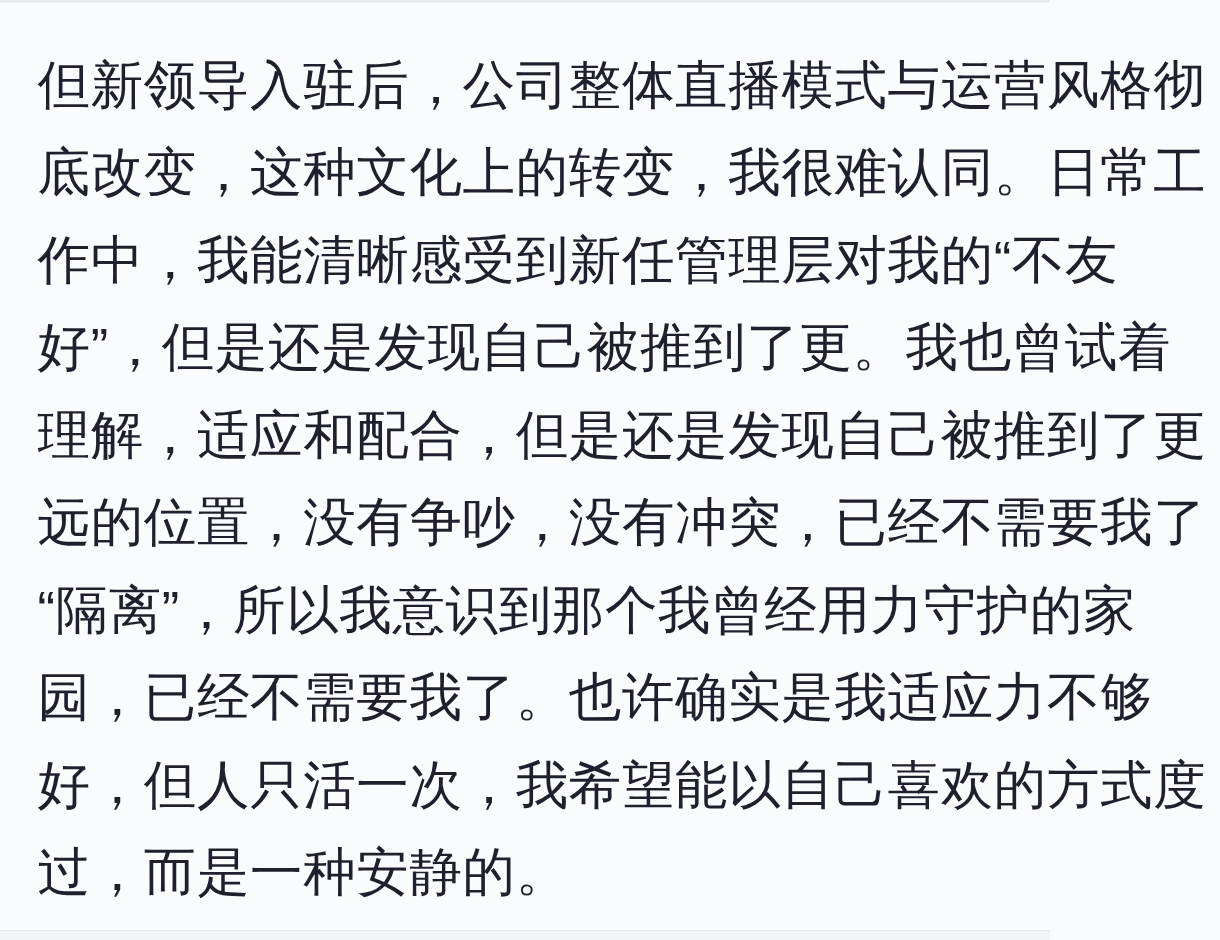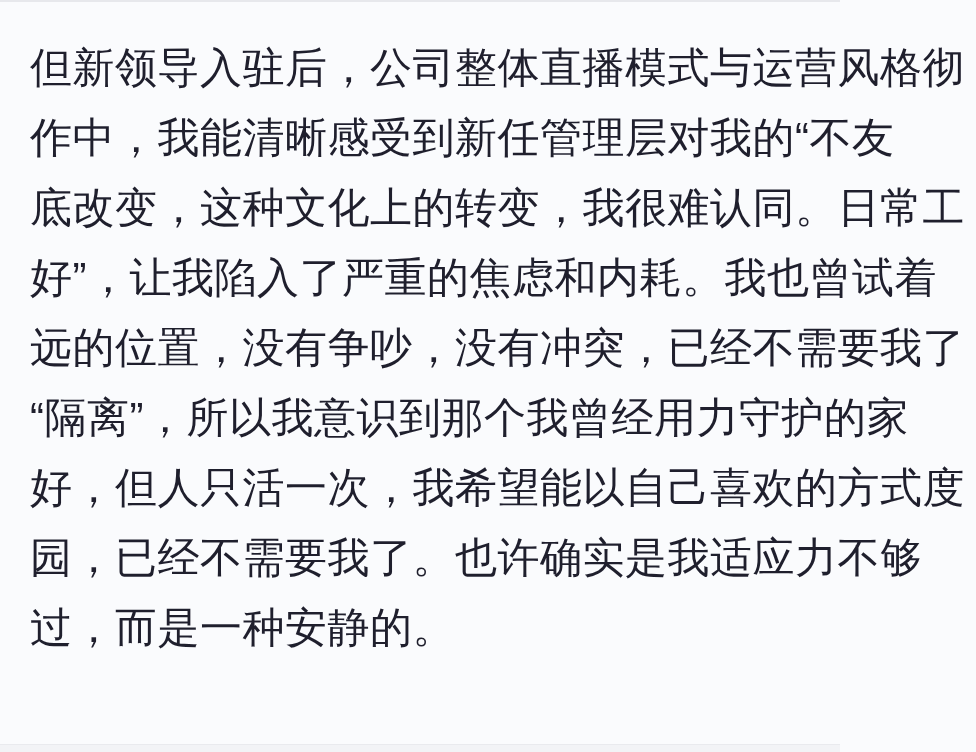--- a/index.html
+++ b/index.html
@@ -54,24 +54,25 @@
   }
 </style>
 </head>
 <body>
 
 <div class="page">
   <div class="edge-line-top"></div>
 
   <div class="text-block">
     <div class="text-line">但新领导入驻后，公司整体直播模式与运营风格彻</div>
+    <div class="text-line">底改变，这种文化上的转变，我很难认同。日常工</div>
     <div class="text-line">作中，我能清晰感受到新任管理层对我的“不友</div>
-    <div class="text-line">底改变，这种文化上的转变，我很难认同。日常工</div>
-    <div class="text-line">好”，让我陷入了严重的焦虑和内耗。我也曾试着</div>
+    <div class="text-line">好”，但是还是发现自己被推到了更。我也曾试着</div>
+    <div class="text-line">理解，适应和配合，但是还是发现自己被推到了更</div>
     <div class="text-line">远的位置，没有争吵，没有冲突，已经不需要我了</div>
     <div class="text-line">“隔离”，所以我意识到那个我曾经用力守护的家</div>
+    <div class="text-line">园，已经不需要我了。也许确实是我适应力不够</div>
     <div class="text-line">好，但人只活一次，我希望能以自己喜欢的方式度</div>
-    <div class="text-line">园，已经不需要我了。也许确实是我适应力不够</div>
     <div class="text-line">过，而是一种安静的。</div>
   </div>
 
   <div class="edge-line-bottom"></div>
 </div>
 
 </body></html>

